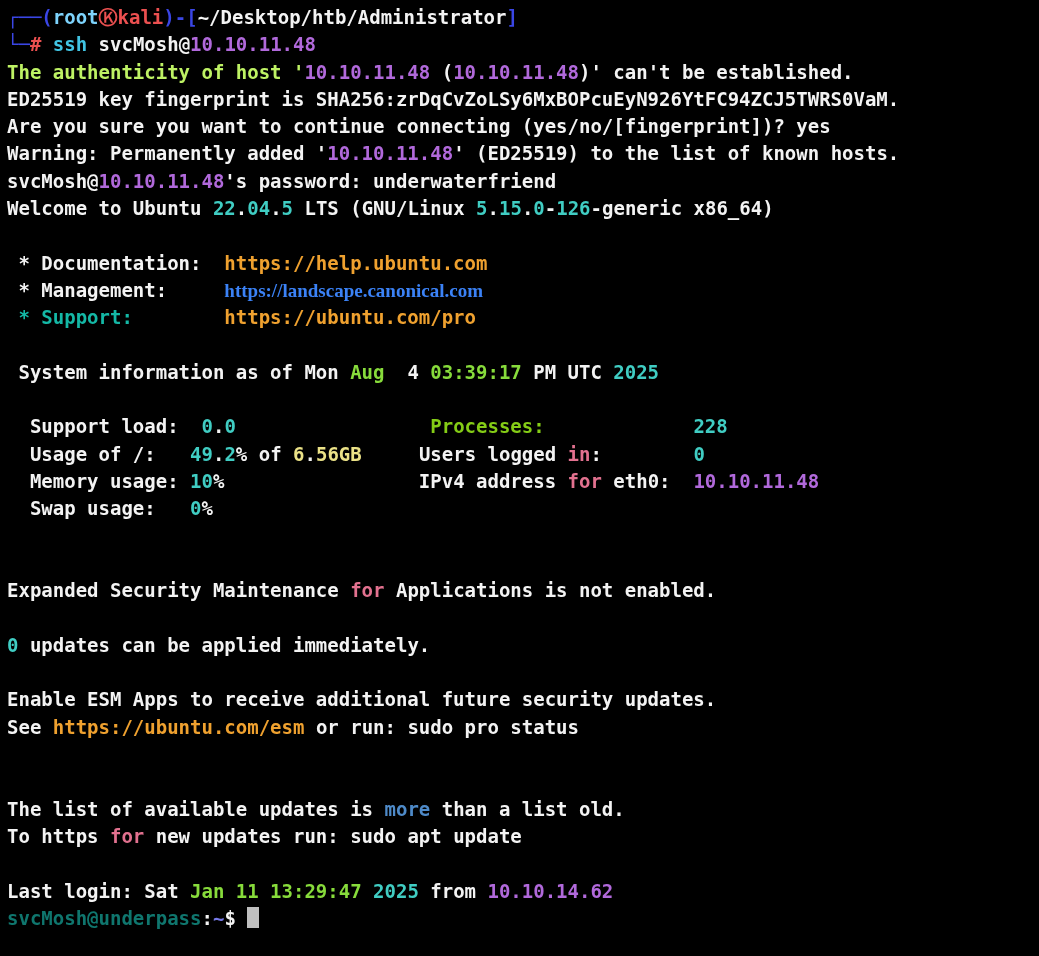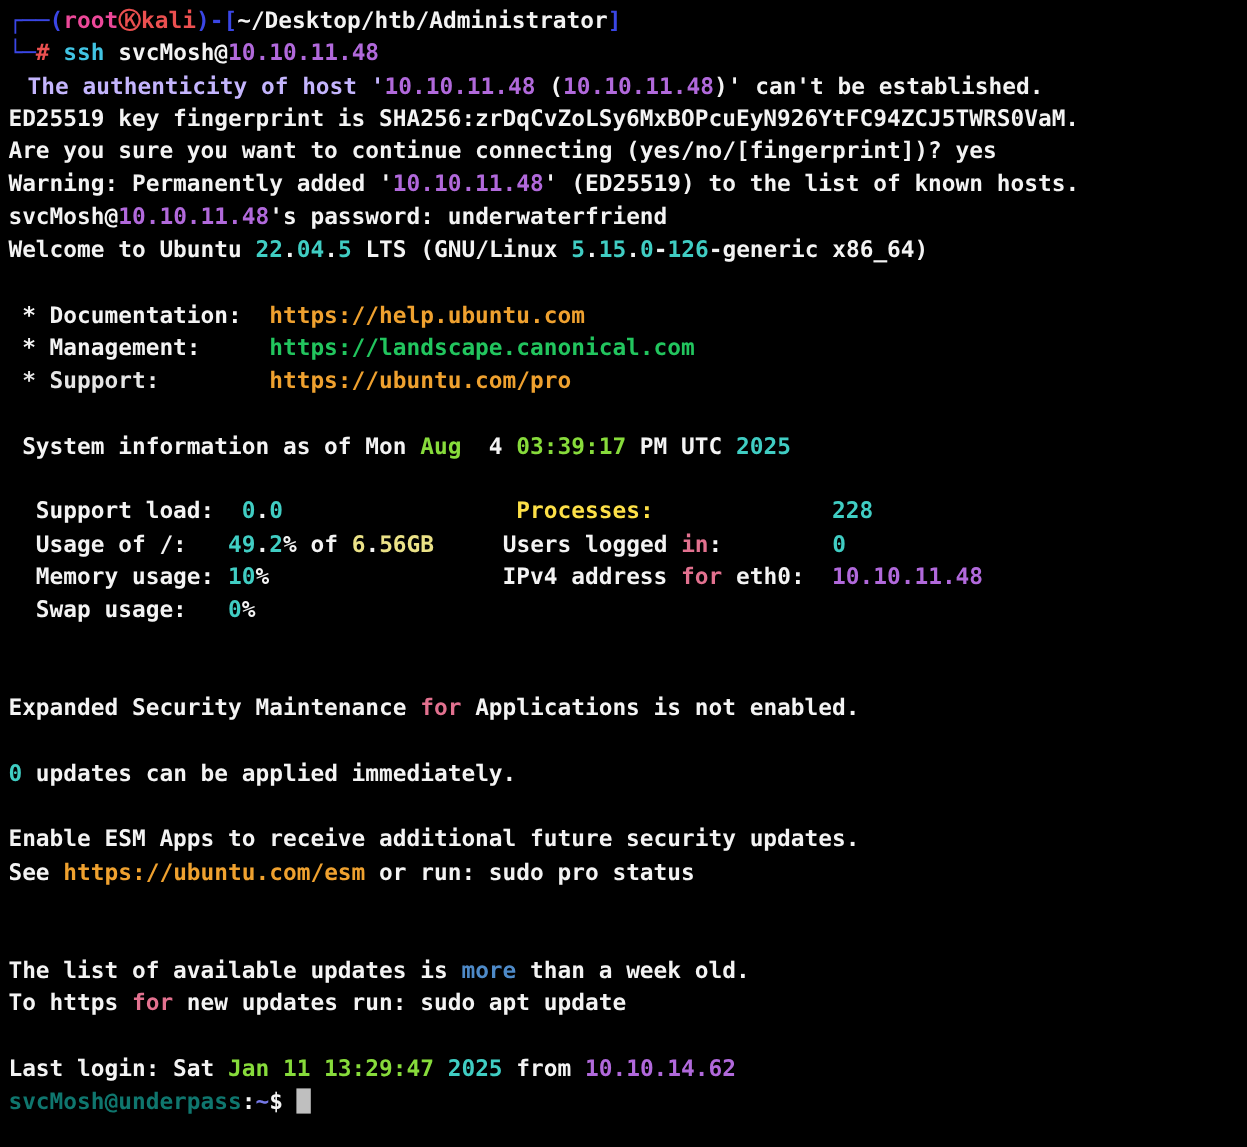--- a/index.html
+++ b/index.html
@@ -22,47 +22,47 @@
     display:inline-block;
     width:0.64em;height:1.12em;
     vertical-align:text-bottom;
     margin-bottom:1px;
   }
 </style>
 </head>
 <body>
 
 <div class="terminal" style="background: rgb(0, 0, 0);">
-    <div class="line"><span style="color: rgb(58, 70, 229);">┌──(</span><span style="color: #ec4899; margin-top: 28px;">root</span><span style="color: rgb(235, 80, 80);">Ⓚ</span><span style="color: rgb(235, 80, 80);">kali</span><span style="color: rgb(58, 70, 229);">)-[</span><span style="color: rgb(243, 243, 243);">~/Desktop/htb/Administrator</span><span style="color: rgb(58, 70, 229);">]</span></div>
+    <div class="line"><span style="color: rgb(58, 70, 229);">┌──(</span><span style="color: #7dd3fc; margin-top: 28px;">root</span><span style="color: rgb(235, 80, 80);">Ⓚ</span><span style="color: rgb(235, 80, 80);">kali</span><span style="color: rgb(58, 70, 229);">)-[</span><span style="color: rgb(243, 243, 243);">~/Desktop/htb/Administrator</span><span style="color: rgb(58, 70, 229);">]</span></div>
     <div class="line"><span style="color: rgb(58, 70, 229);">└─</span><span style="color: rgb(235, 80, 80);">#</span><span style="color: rgb(243, 243, 243);"> </span><span style="color: rgb(65, 196, 227);">ssh</span><span style="color: rgb(243, 243, 243);"> svcMosh@</span><span style="color: rgb(177, 105, 219);">10.10.11.48</span></div>
-    <div class="line"><span style="color: #c4b5fd; margin-left: 16px;">The authenticity of host '</span><span style="color: rgb(177, 105, 219);">10.10.11.48</span><span style="color: rgb(243, 243, 243);"> (</span><span style="color: rgb(177, 105, 219);">10.10.11.48</span><span style="color: rgb(243, 243, 243);">)' can't be established.</span></div>
+    <div class="line"><span style="color: #bef264;">The authenticity of host '</span><span style="color: rgb(177, 105, 219);">10.10.11.48</span><span style="color: rgb(243, 243, 243);"> (</span><span style="color: rgb(177, 105, 219);">10.10.11.48</span><span style="color: rgb(243, 243, 243);">)' can't be established.</span></div>
     <div class="line"><span style="color: rgb(243, 243, 243);">ED25519 key fingerprint is SHA256:zrDqCvZoLSy6MxBOPcuEyN926YtFC94ZCJ5TWRS0VaM.</span></div>
     <div class="line"><span style="color: rgb(243, 243, 243);">Are you sure you want to continue connecting (yes/no/[fingerprint])? yes</span></div>
     <div class="line"><span style="color: rgb(243, 243, 243);">Warning: Permanently added '</span><span style="color: rgb(177, 105, 219);">10.10.11.48</span><span style="color: rgb(243, 243, 243);">' (ED25519) to the list of known hosts.</span></div>
     <div class="line"><span style="color: rgb(243, 243, 243);">svcMosh@</span><span style="color: rgb(177, 105, 219);">10.10.11.48</span><span style="color: rgb(243, 243, 243);">'s password: underwaterfriend</span></div>
     <div class="line"><span style="color: rgb(243, 243, 243);">Welcome to Ubuntu </span><span style="color: rgb(64, 205, 195);">22</span><span style="color: rgb(243, 243, 243);">.</span><span style="color: rgb(64, 205, 195);">04</span><span style="color: rgb(243, 243, 243);">.</span><span style="color: rgb(64, 205, 195);">5</span><span style="color: rgb(243, 243, 243);"> LTS (GNU/Linux </span><span style="color: rgb(64, 205, 195);">5</span><span style="color: rgb(243, 243, 243);">.</span><span style="color: rgb(64, 205, 195);">15</span><span style="color: rgb(243, 243, 243);">.</span><span style="color: rgb(64, 205, 195);">0</span><span style="color: rgb(243, 243, 243);">-</span><span style="color: rgb(64, 205, 195);">126</span><span style="color: rgb(243, 243, 243);">-generic x86_64)</span></div>
     <div class="line">&nbsp;</div>
     <div class="line"><span style="color: rgb(243, 243, 243);"> * Documentation:  </span><span style="color: rgb(239, 161, 47);">https://help.ubuntu.com</span></div>
-    <div class="line"><span style="color: rgb(243, 243, 243);"> * Management:     </span><span style="color: #22c55e;">https://landscape.canonical.com</span></div>
-    <div class="line"><span style="color: #e5e5e5;"> * Support:        </span><span style="color: rgb(239, 161, 47);">https://ubuntu.com/pro</span></div>
+    <div class="line"><span style="color: rgb(243, 243, 243);"> * Management:     </span><span style="color: #3b82f6; font-family: Liberation Serif, serif;">https://landscape.canonical.com</span></div>
+    <div class="line"><span style="color: #14b8a6;"> * Support:        </span><span style="color: rgb(239, 161, 47);">https://ubuntu.com/pro</span></div>
     <div class="line">&nbsp;</div>
     <div class="line"><span style="color: rgb(243, 243, 243);"> System information as of Mon </span><span style="color: rgb(135, 219, 59);">Aug</span><span style="color: rgb(243, 243, 243);">  4 </span><span style="color: rgb(135, 219, 59); margin-top: 44px;">03:39:17</span><span style="color: rgb(243, 243, 243);"> PM UTC </span><span style="color: rgb(64, 205, 195);">2025</span></div>
     <div class="line">&nbsp;</div>
-    <div class="line"><span style="color: rgb(243, 243, 243);">  Support load:  </span><span style="color: rgb(64, 205, 195);">0</span><span style="color: rgb(243, 243, 243);">.</span><span style="color: rgb(64, 205, 195);">0</span><span style="color: #fde047;">                 Processes:             </span><span style="color: rgb(64, 205, 195);">228</span></div>
+    <div class="line"><span style="color: rgb(243, 243, 243);">  Support load:  </span><span style="color: rgb(64, 205, 195);">0</span><span style="color: rgb(243, 243, 243);">.</span><span style="color: rgb(64, 205, 195);">0</span><span style="color: #84cc16;">                 Processes:             </span><span style="color: rgb(64, 205, 195);">228</span></div>
     <div class="line"><span style="color: rgb(243, 243, 243);">  Usage of /:   </span><span style="color: rgb(64, 205, 195);">49</span><span style="color: rgb(243, 243, 243);">.</span><span style="color: rgb(64, 205, 195);">2</span><span style="color: rgb(243, 243, 243);">% of </span><span style="color: rgb(235, 226, 135);">6</span><span style="color: rgb(243, 243, 243);">.</span><span style="color: rgb(235, 226, 135);">56GB</span><span style="color: rgb(243, 243, 243);">     Users logged </span><span style="color: rgb(226, 113, 143);">in</span><span style="color: rgb(243, 243, 243);">:        </span><span style="color: rgb(64, 205, 195);">0</span></div>
     <div class="line"><span style="color: rgb(243, 243, 243);">  Memory usage: </span><span style="color: rgb(64, 205, 195);">10</span><span style="color: rgb(243, 243, 243);">%</span><span style="color: rgb(243, 243, 243);">                 IPv4 address </span><span style="color: rgb(226, 113, 143);">for</span><span style="color: rgb(243, 243, 243);"> eth0:  </span><span style="color: rgb(177, 105, 219);">10.10.11.48</span></div>
     <div class="line"><span style="color: rgb(243, 243, 243);">  Swap usage:   </span><span style="color: rgb(64, 205, 195);">0</span><span style="color: rgb(243, 243, 243);">%</span></div>
     <div class="line">&nbsp;</div>
     <div class="line">&nbsp;</div>
     <div class="line"><span style="color: rgb(243, 243, 243);">Expanded Security Maintenance </span><span style="color: rgb(226, 113, 143);">for</span><span style="color: rgb(243, 243, 243);"> Applications is not enabled.</span></div>
     <div class="line">&nbsp;</div>
     <div class="line"><span style="color: rgb(64, 205, 195);">0</span><span style="color: rgb(243, 243, 243);"> updates can be applied immediately.</span></div>
     <div class="line">&nbsp;</div>
     <div class="line"><span style="color: rgb(243, 243, 243);">Enable ESM Apps to receive additional future security updates.</span></div>
     <div class="line"><span style="color: rgb(243, 243, 243);">See </span><span style="color: rgb(239, 161, 47);">https://ubuntu.com/esm</span><span style="color: rgb(243, 243, 243);"> or run: sudo pro status</span></div>
     <div class="line">&nbsp;</div>
     <div class="line">&nbsp;</div>
-    <div class="line"><span style="color: rgb(243, 243, 243);">The list of available updates is </span><span style="color: rgb(78, 138, 200); margin-top: 21px;">more</span><span style="color: rgb(243, 243, 243);"> than a week old.</span></div>
+    <div class="line"><span style="color: rgb(243, 243, 243);">The list of available updates is </span><span style="color: rgb(78, 138, 200); margin-top: 21px;">more</span><span style="color: rgb(243, 243, 243);"> than a list old.</span></div>
     <div class="line"><span style="color: rgb(243, 243, 243);">To https </span><span style="color: rgb(226, 113, 143);">for</span><span style="color: rgb(243, 243, 243);"> new updates run: sudo apt update</span></div>
     <div class="line">&nbsp;</div>
     <div class="line"><span style="color: rgb(243, 243, 243);">Last login: Sat </span><span style="color: rgb(135, 219, 59);">Jan 11 13:29:47</span><span style="color: rgb(243, 243, 243);"> </span><span style="color: rgb(64, 205, 195);">2025</span><span style="color: rgb(243, 243, 243);"> from </span><span style="color: rgb(177, 105, 219);">10.10.14.62</span></div>
     <div class="line"><span style="color: #0f766e;">svcMosh@underpass</span><span style="color: rgb(243, 243, 243);">:</span><span style="color: rgb(118, 121, 232);">~</span><span style="color: rgb(243, 243, 243);">$ </span><span class="cursor" style="background: rgb(191, 191, 191);"> </span></div>
   </div>
 
 </body></html>

